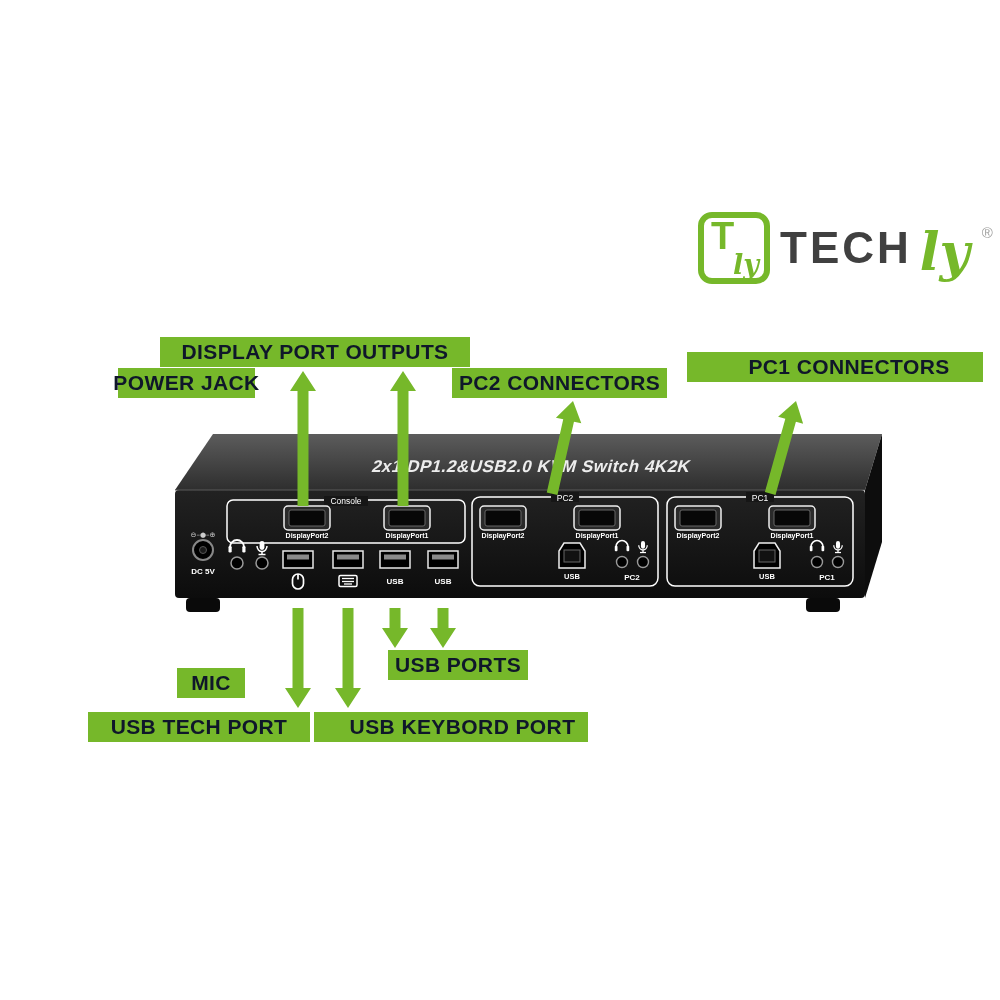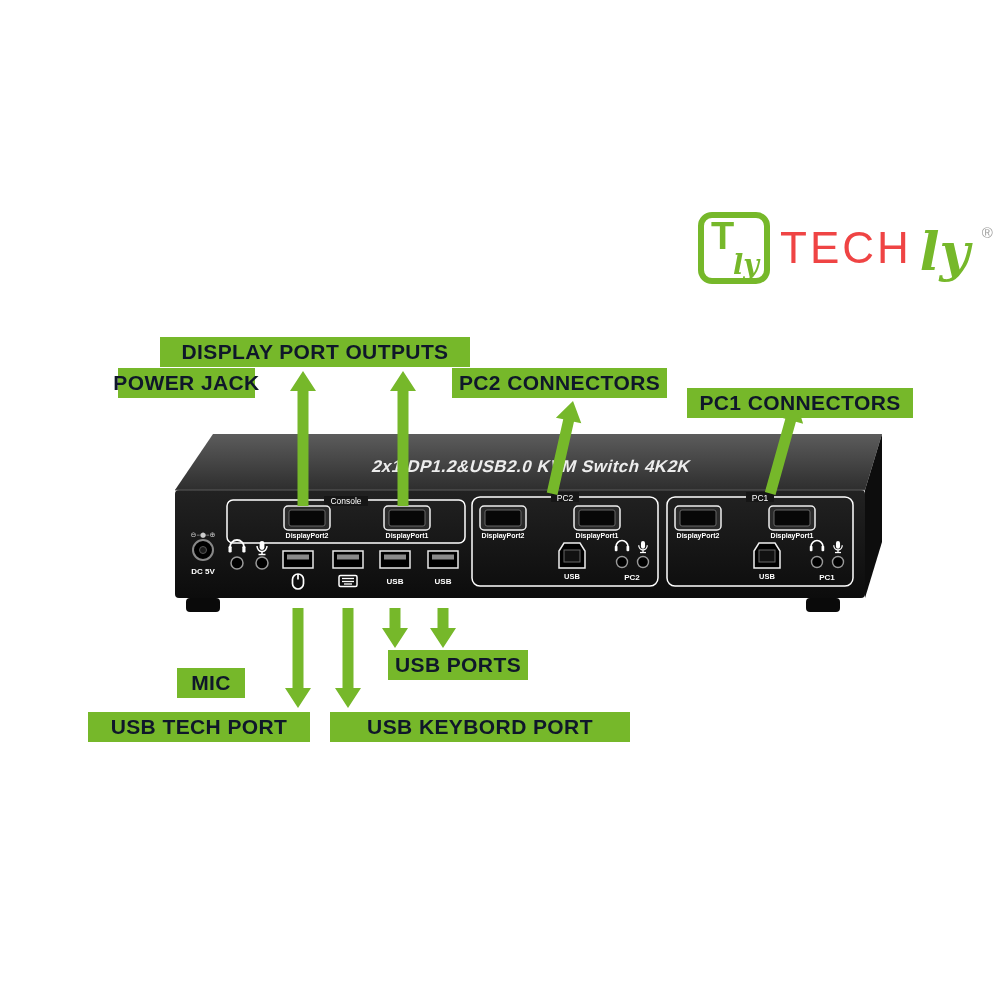--- a/index.html
+++ b/index.html
@@ -8,21 +8,21 @@
   
   .callout{position:absolute;height:30px;background:#76b82a;color:#0f172a;display:flex;
            align-items:center;justify-content:center;font-weight:700;font-size:21px;
            letter-spacing:.4px;white-space:nowrap;}
   
   .logo{position:absolute;left:698px;top:212px;display:flex;align-items:center;gap:10px;}
   .logo-icon{position:relative;width:60px;height:60px;border:6px solid #76b82a;border-radius:14px;}
   .logo-icon-t{position:absolute;left:7px;top:-3px;font-weight:700;font-size:38px;color:#76b82a;}
   .logo-icon-ly{position:absolute;right:5px;bottom:-2px;font-family:"DejaVu Serif",serif;
                 font-style:italic;font-weight:700;font-size:27px;color:#76b82a;}
-  .logo-tech{font-weight:400;font-size:44px;color:#ef4444;letter-spacing:3px;}
+  .logo-tech{font-weight:700;font-size:44px;color:#404040;letter-spacing:3px;}
   .logo-ly{font-family:"DejaVu Serif",serif;font-style:italic;font-weight:700;font-size:52px;
            color:#76b82a;position:relative;top:3px;margin-left:-2px;}
   .logo-reg{font-size:15px;color:#9d9d9c;position:relative;top:-16px;margin-left:2px;}
   svg{position:absolute;}
 </style>
 </head>
 <body>
 
 <div class="stage">
 
@@ -205,19 +205,19 @@
       <polygon points="298,708 285,688 292.5,688 292.5,608 303.5,608 303.5,688 311,688"></polygon>
       <polygon points="348,708 335,688 342.5,688 342.5,608 353.5,608 353.5,688 361,688"></polygon>
       <polygon points="395,648 382,628 389.5,628 389.5,608 400.5,608 400.5,628 408,628"></polygon>
       <polygon points="443,648 430,628 437.5,628 437.5,608 448.5,608 448.5,628 456,628"></polygon>
     </g>
   </svg>
 
   <div class="callout" style="left:160px;top:337px;width:310px;">DISPLAY PORT OUTPUTS</div>
   <div class="callout" style="left:118px;top:368px;width:137px;">POWER JACK</div>
   <div class="callout" style="left:452px;top:368px;width:215px;">PC2 CONNECTORS</div>
-  <div class="callout" style="left:687px;top:388px;width:226px;">PC1 CONNECTORS</div>
+  <div class="callout" style="left:687px;top:352px;width:268px;padding-left:28px;">PC1 CONNECTORS</div>
   <div class="callout" style="left:388px;top:650px;width:140px;">USB PORTS</div>
   <div class="callout" style="left:177px;top:668px;width:68px;">MIC</div>
   <div class="callout" style="left:88px;top:712px;width:222px;">USB TECH PORT</div>
-  <div class="callout" style="left:330px;top:712px;width:300px;">USB KEYBORD PORT</div>
+  <div class="callout" style="left:314px;top:712px;width:251px;padding-left:23px;">USB KEYBORD PORT</div>
 
 </div>
 
 </body></html>

